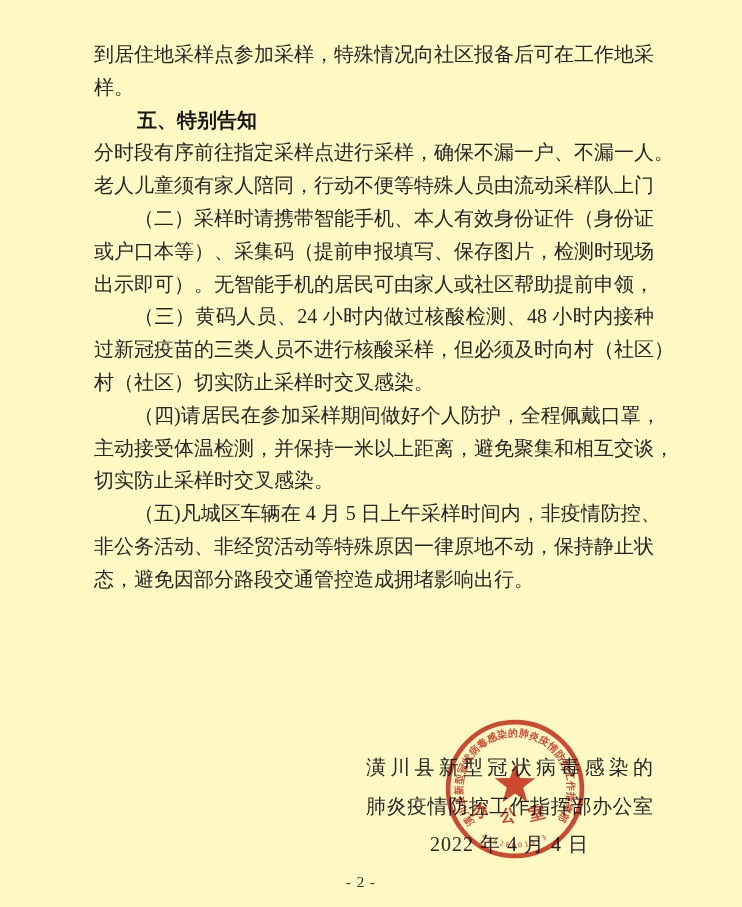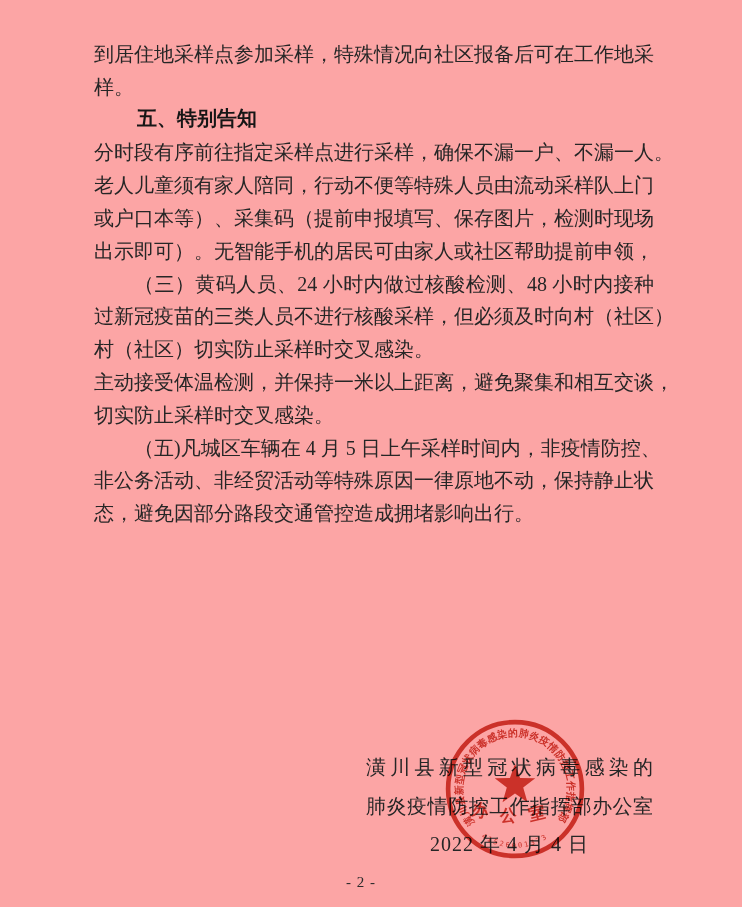--- a/index.html
+++ b/index.html
@@ -4,21 +4,21 @@
 <style>
   html, body {
     margin: 0;
     padding: 0;
     background: #ffffff;
   }
   .page {
     position: relative;
     width: 742px;
     height: 907px;
-    background: #fca5a5;
+    background: #fef9c3;
     overflow: hidden;
     font-family: "Liberation Serif", "DejaVu Serif", serif;
     color: #262626;
   }
   .body-text {
     position: absolute;
     left: 94px;
     top: 38px;
     width: 560px;
   }
@@ -31,21 +31,21 @@
     text-justify: inter-character;
     text-align-last: left;
   }
   .line.full {
     text-align-last: justify;
   }
   .line.indent {
     text-indent: 2em;
   }
   .line.heading {
-    font-family: Liberation Mono, monospace;
+    font-family: Liberation Sans, sans-serif;
     font-weight: bold;
     color: #161616;
     text-indent: 2.15em;
     text-align-last: left;
   }
   .signature {
     position: absolute;
     left: 366px;
     top: 748px;
     width: 287px;
@@ -120,25 +120,27 @@
 <body>
 
 <div class="page">
 
   <div class="body-text">
     <div class="line full">到居住地采样点参加采样，特殊情况向社区报备后可在工作地采</div>
     <div class="line">样。</div>
     <div class="line heading">五、特别告知</div>
     <div class="line full">分时段有序前往指定采样点进行采样，确保不漏一户、不漏一人。</div>
     <div class="line full">老人儿童须有家人陪同，行动不便等特殊人员由流动采样队上门</div>
+    <div class="line full indent">（二）采样时请携带智能手机、本人有效身份证件（身份证</div>
     <div class="line full">或户口本等）、采集码（提前申报填写、保存图片，检测时现场</div>
     <div class="line full">出示即可）。无智能手机的居民可由家人或社区帮助提前申领，</div>
     <div class="line full indent">（三）黄码人员、24 小时内做过核酸检测、48 小时内接种</div>
     <div class="line full">过新冠疫苗的三类人员不进行核酸采样，但必须及时向村（社区）</div>
     <div class="line">村（社区）切实防止采样时交叉感染。</div>
+    <div class="line full indent">（四)请居民在参加采样期间做好个人防护，全程佩戴口罩，</div>
     <div class="line full">主动接受体温检测，并保持一米以上距离，避免聚集和相互交谈，</div>
     <div class="line">切实防止采样时交叉感染。</div>
     <div class="line full indent">（五)凡城区车辆在 4 月 5 日上午采样时间内，非疫情防控、</div>
     <div class="line full">非公务活动、非经贸活动等特殊原因一律原地不动，保持静止状</div>
     <div class="line">态，避免因部分路段交通管控造成拥堵影响出行。</div>
   </div>
 
   <div class="signature">
     <div class="sig-line">潢川县新型冠状病毒感染的</div>
     <div class="sig-line">肺炎疫情防控工作指挥部办公室</div>

